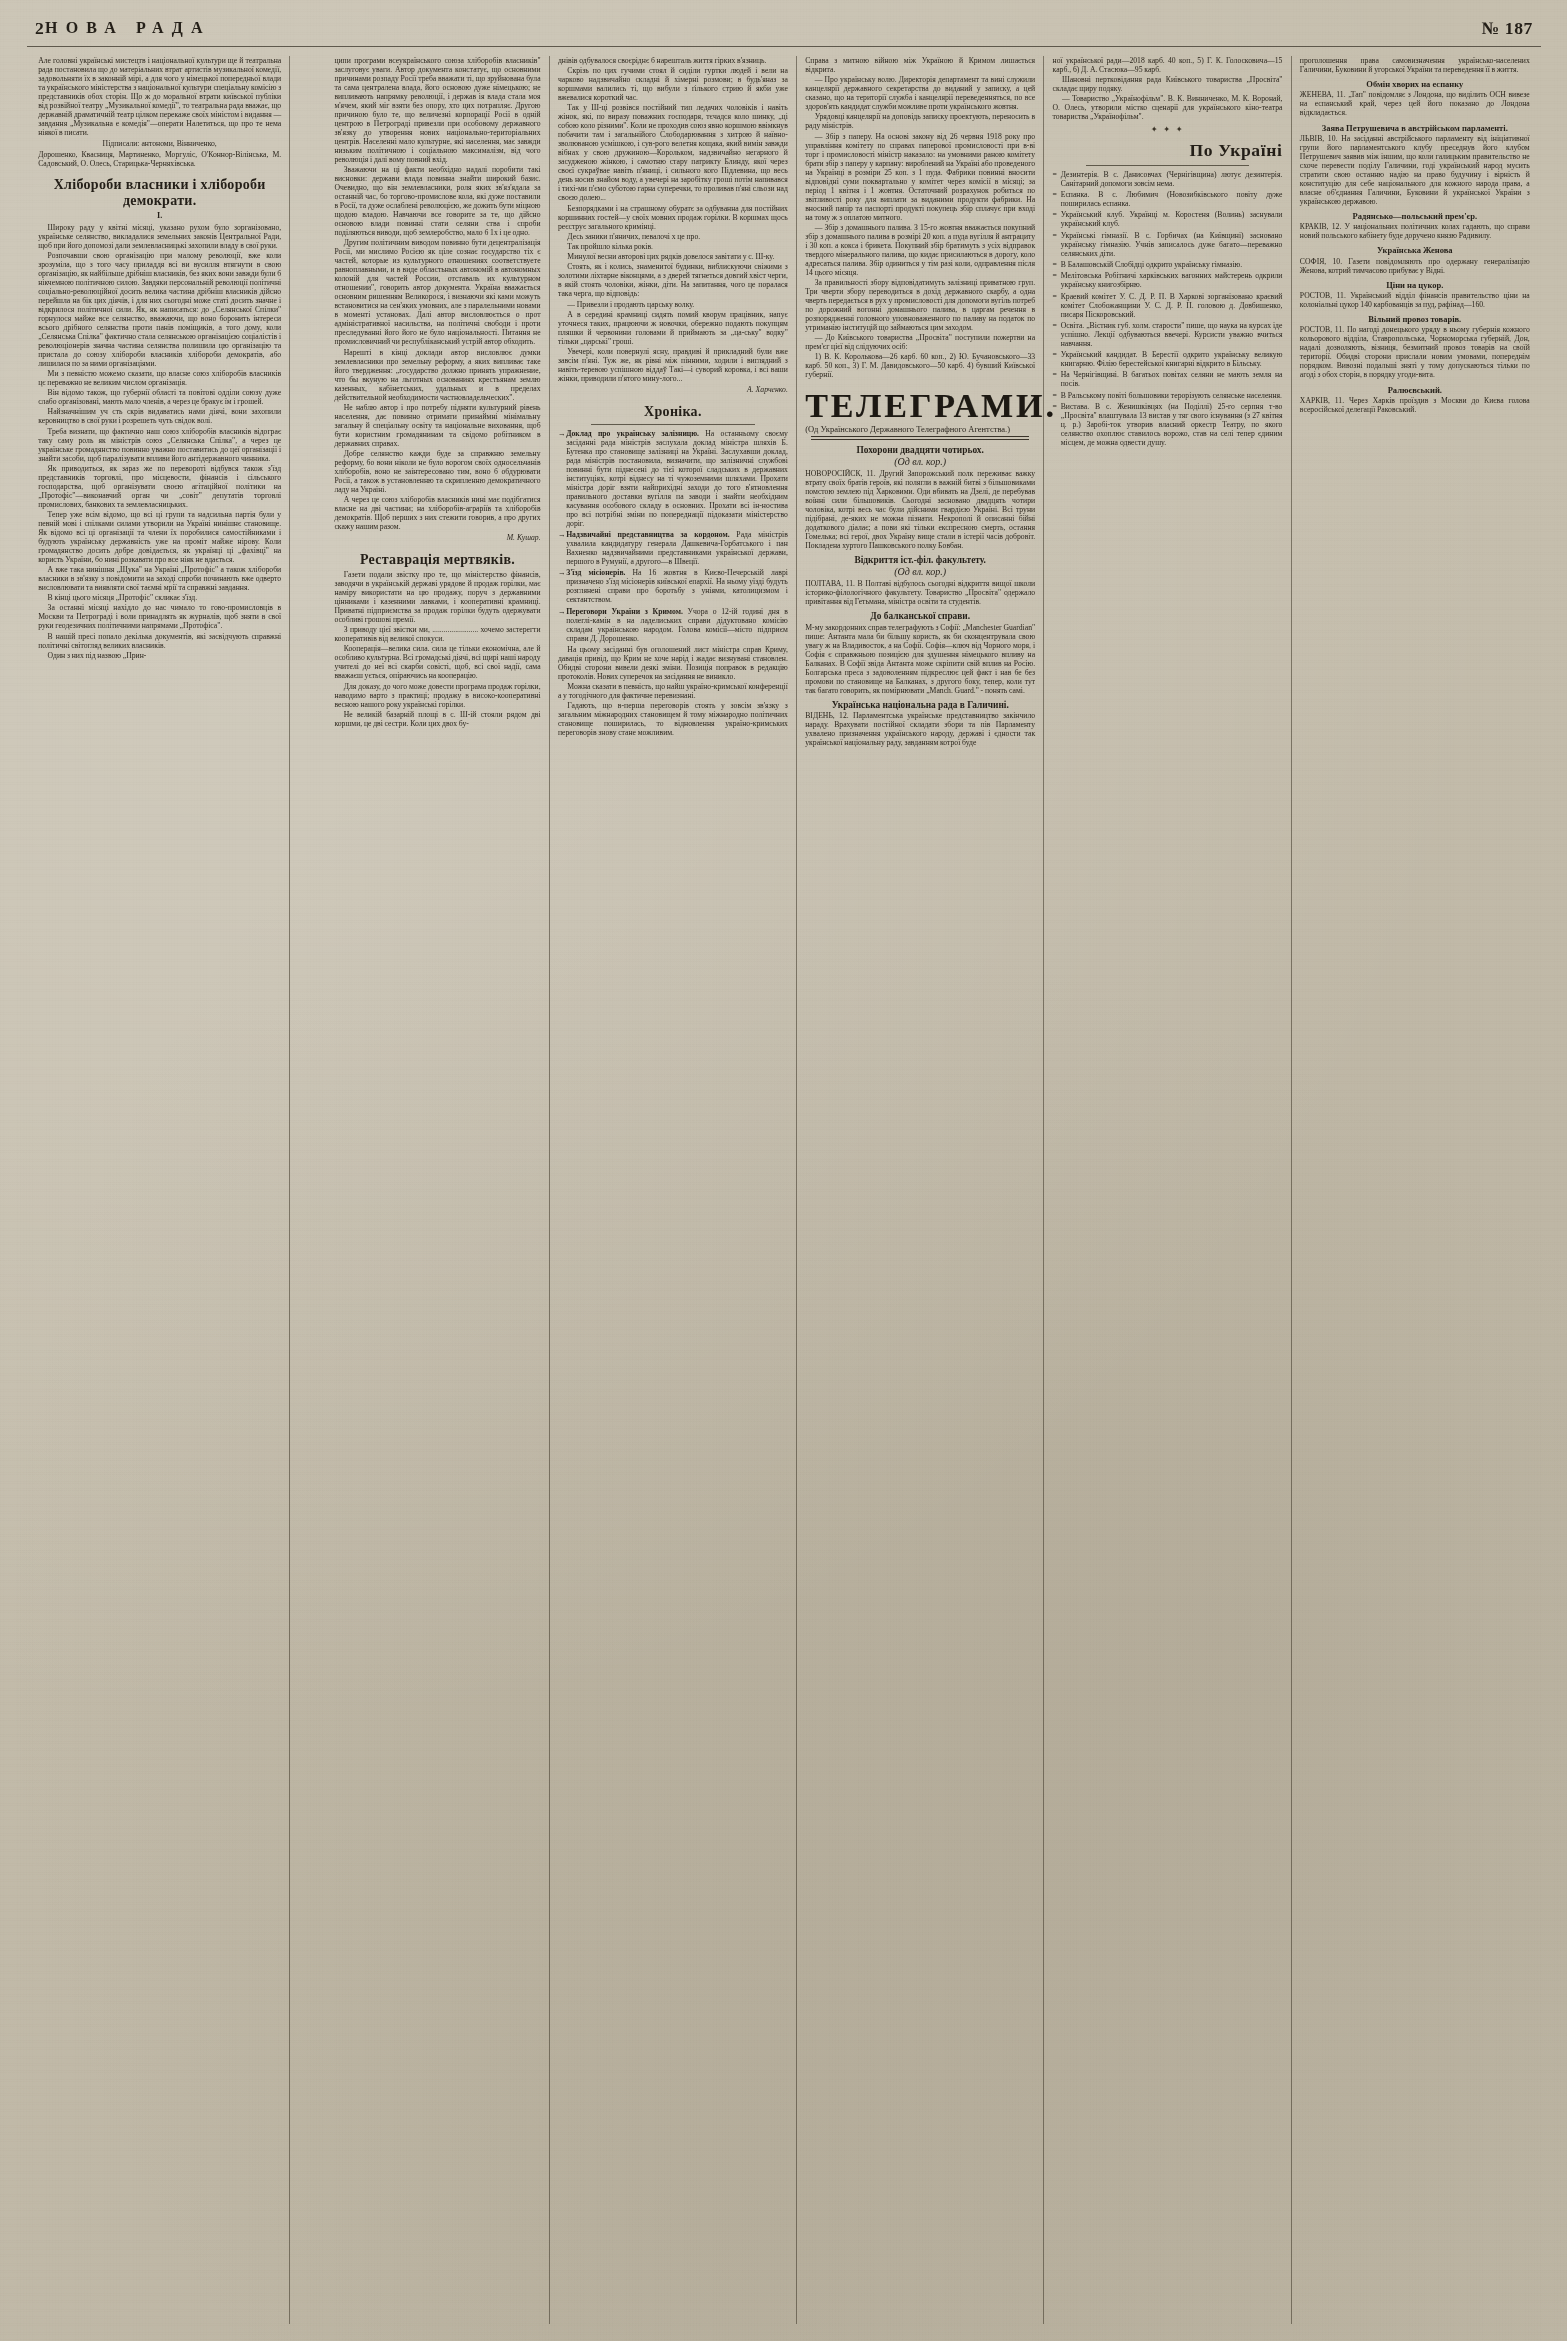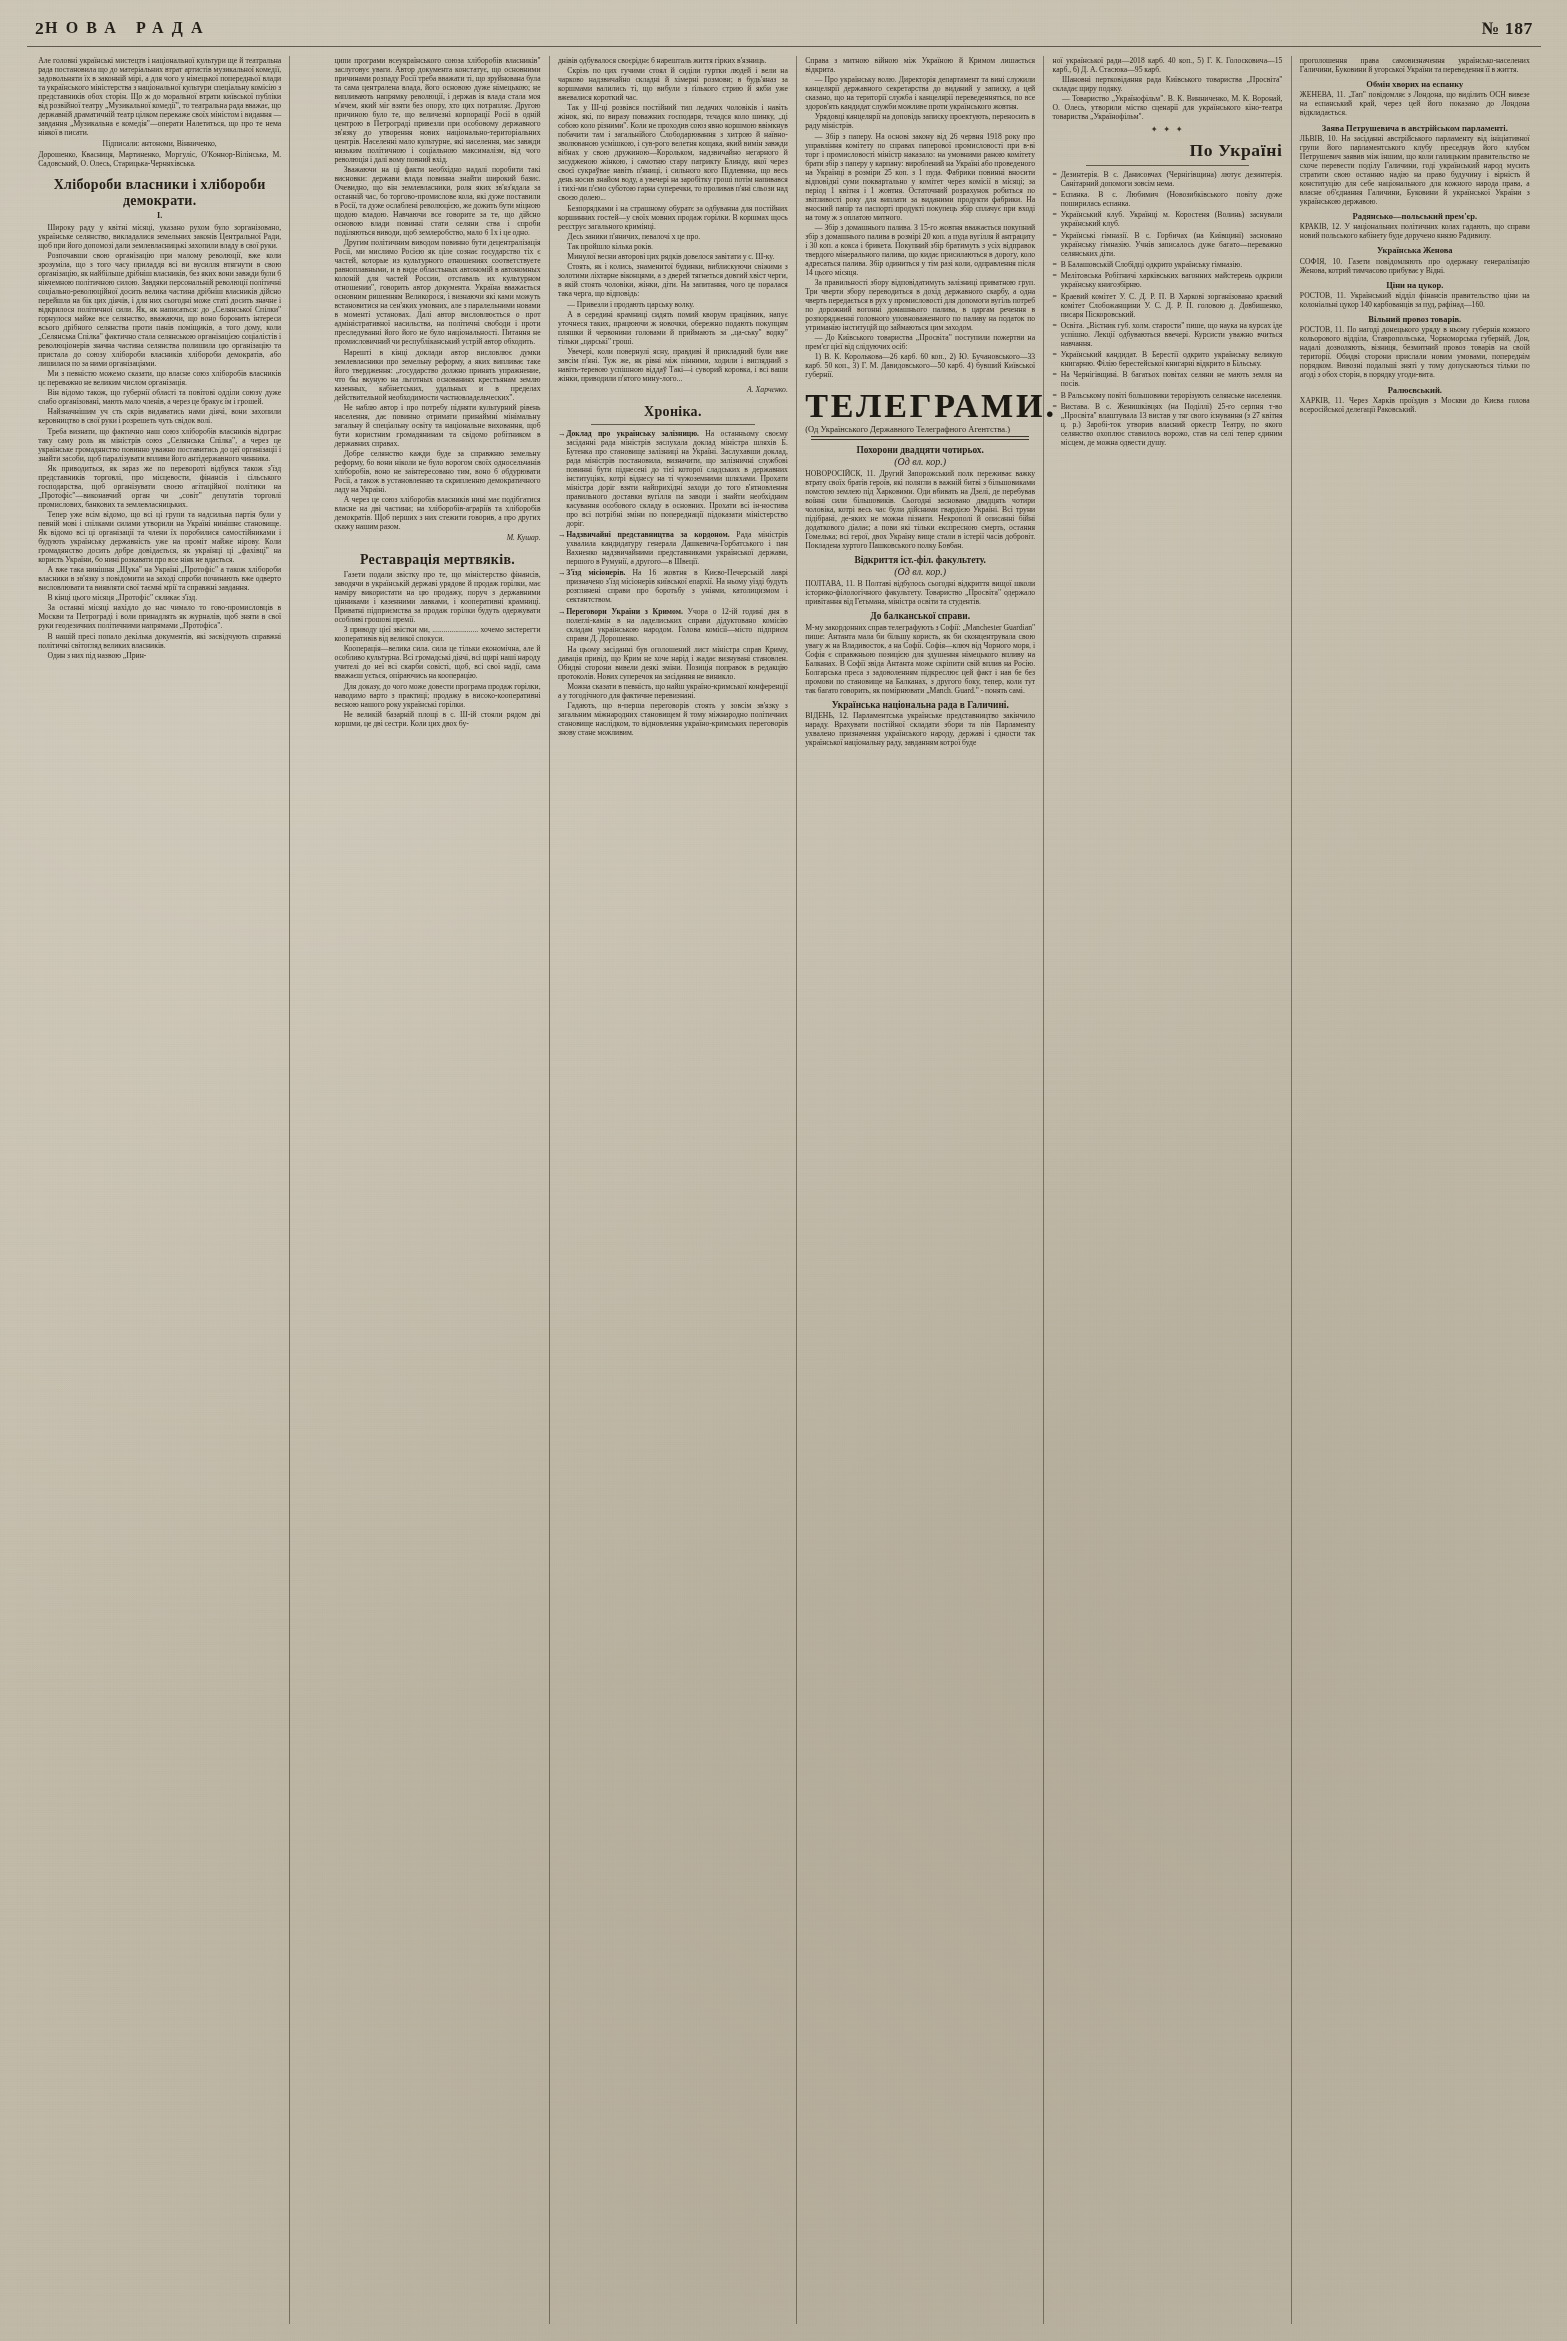--- a/index.html
+++ b/index.html
@@ -280,21 +280,21 @@
         <b>З'їзд місіонерів.</b>
         <span>На 16 жовтня в Києво-Печерській лаврі призначено з'їзд місіонерів київської епархії. На ньому уїзді будуть розглянені справи про боротьбу з уніями, католицизмом і сектантством.</span>
       </p>
       <p class="bullet-item">
         <span class="dash">→</span>
         <b>Переговори України з Кримом.</b>
         <span>Учора о 12-ій годині дня в полеглі-камін в на ладелиських справи дідуктовано комісію складам українською народом. Голова комісії—місто підприєм справи Д. Дорошенко.</span>
       </p>
       <p class="body">На цьому засіданні був оголошений лист міністра справ Криму, давація привід, що Крим не хоче нарід і жадає визнувані становлен. Обидві сторони вивели деякі зміни. Позиція поправок в редакцію протоколів. Нових суперечок на засідання не виникло.</p>
       <p class="body">Можна сказати в певність, що найш україно-кримської конференції а у тогодічного для фактичне перевизнані.</p>
-      <p class="body">Гадають, що в-перша переговорів стоять у зовсім зв'язку з загальним міжнародних становищем й тому міжнародно політичних становище наслідком, то відновлення україно-кримських переговорів знову стане можливим.</p>
+      <p class="body">Гадають, що в-перша переговорів стоять у зовсім зв'язку з загальним міжнародних становищем й тому міжнародно політичних становище поширилась, то відновлення україно-кримських переговорів знову стане можливим.</p>
     </div>
 
     <div class="col col-4">
       <p class="body noind">Справа з митною війною між Україною й Кримом лишається відкрита.</p>
       <p class="body">— Про українську волю. Директорія департамент та вині служили канцелярії державного секретарства до виданий у записку, а цей сказано, що на території служба і канцелярії переведенняться, по все здоров'ять кандидат служби можливе проти українського жовтня.</p>
       <p class="body">Урядовці канцелярії на доповідь записку проектують, переносить в раду міністрів.</p>
       <p class="body">— Збір з паперу. На основі закону від 26 червня 1918 року про управління комітету по справах паперової промисловості при в-ві торг і промисловості міністр наказало: на умовними раною комітету брати збір з паперу у карпану: вироблений на Україні або проведеного на Українці в розміри 25 коп. з 1 пуда. Фабрики повинні вносити відповідні суми поквартально у комітет через комісії в місяці; за період 1 квітня і 1 жовтня. Остаточний розрахунок робиться по звітливості року для виплати за виданими продукти фабрики. На вносний папір та паспорті продукті покупець збір сплачує при вході на тому ж з оплатою митного.</p>
       <p class="body">— Збір з домашнього палива. З 15-го жовтня вважається покупний збір з домашнього палива в розмірі 20 коп. а пуда вугілля й антрациту і 30 коп. а кокса і брикета. Покупний збір братимуть з усіх відправок твердого мінерального палива, що кидає присилаються в дорогу, коло адресаться палива. Збір одиниться у тім разі коли, одправлення після 14 цього місяця.</p>
       <p class="body">За правильності збору відповідатимуть залізниці приватною груп. Три чверти збору переводиться в дохід державного скарбу, а одна чверть передається в рух у промисловості для допомоги вугіль потреб по дорожний вогонні домашнього палива, в царгам речення в розпорядженні головного уповноваженного по паливу на податок по утриманію інституцій що займаються цим заходом.</p>
       <p class="body">— До Київського товариства „Просвіта" поступили пожертви на прем'єг цієї від слідуючих осіб:</p>

